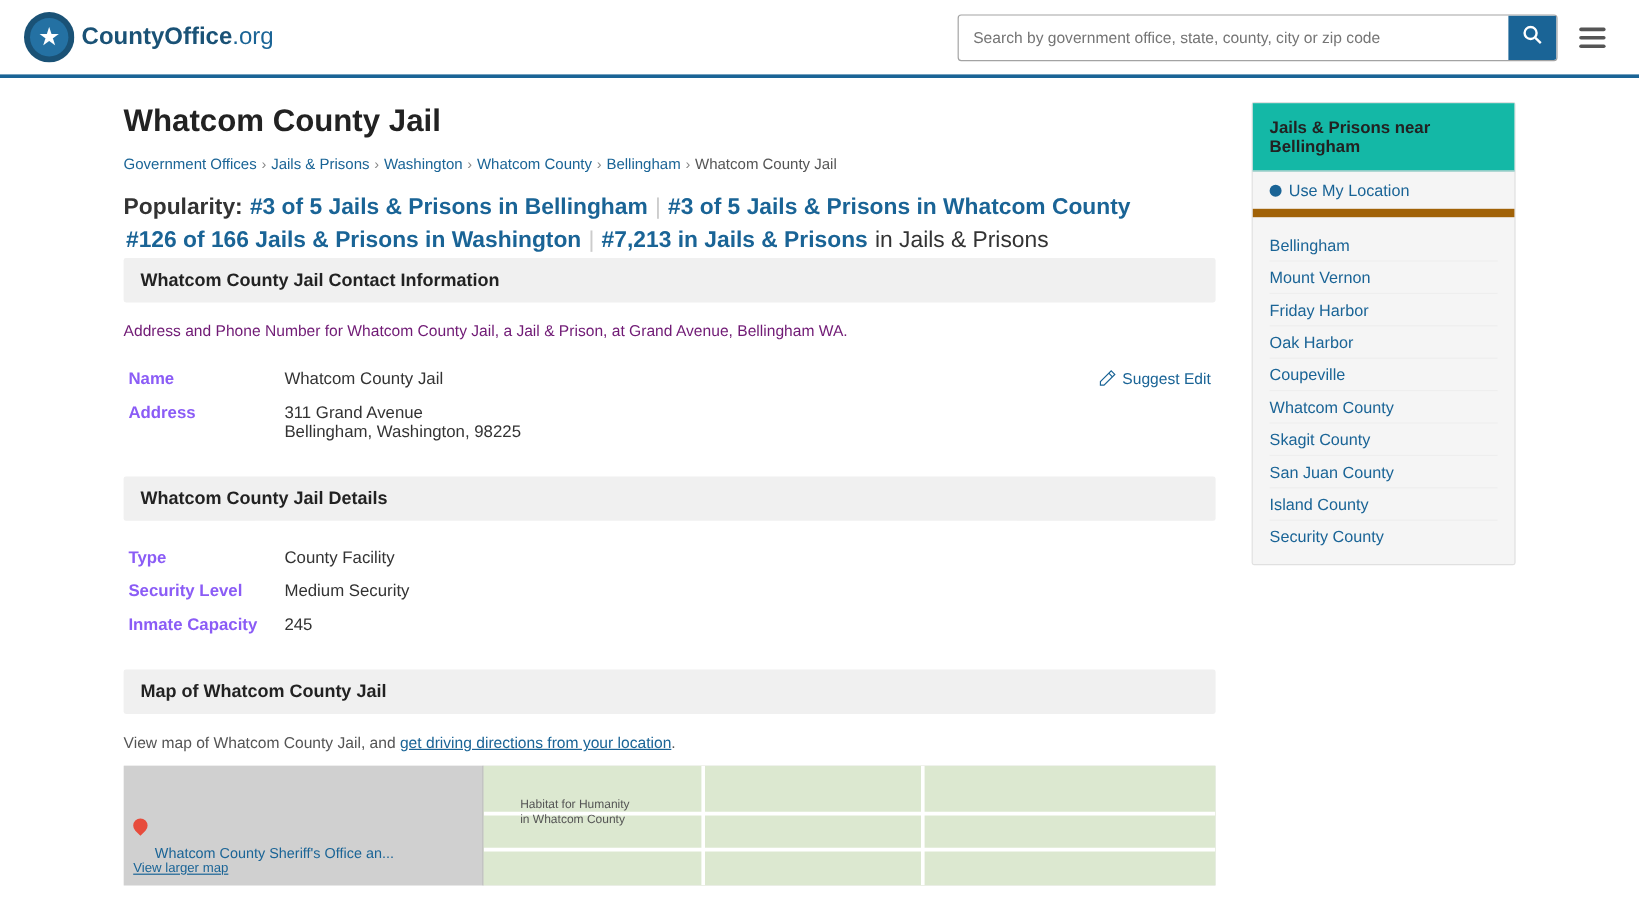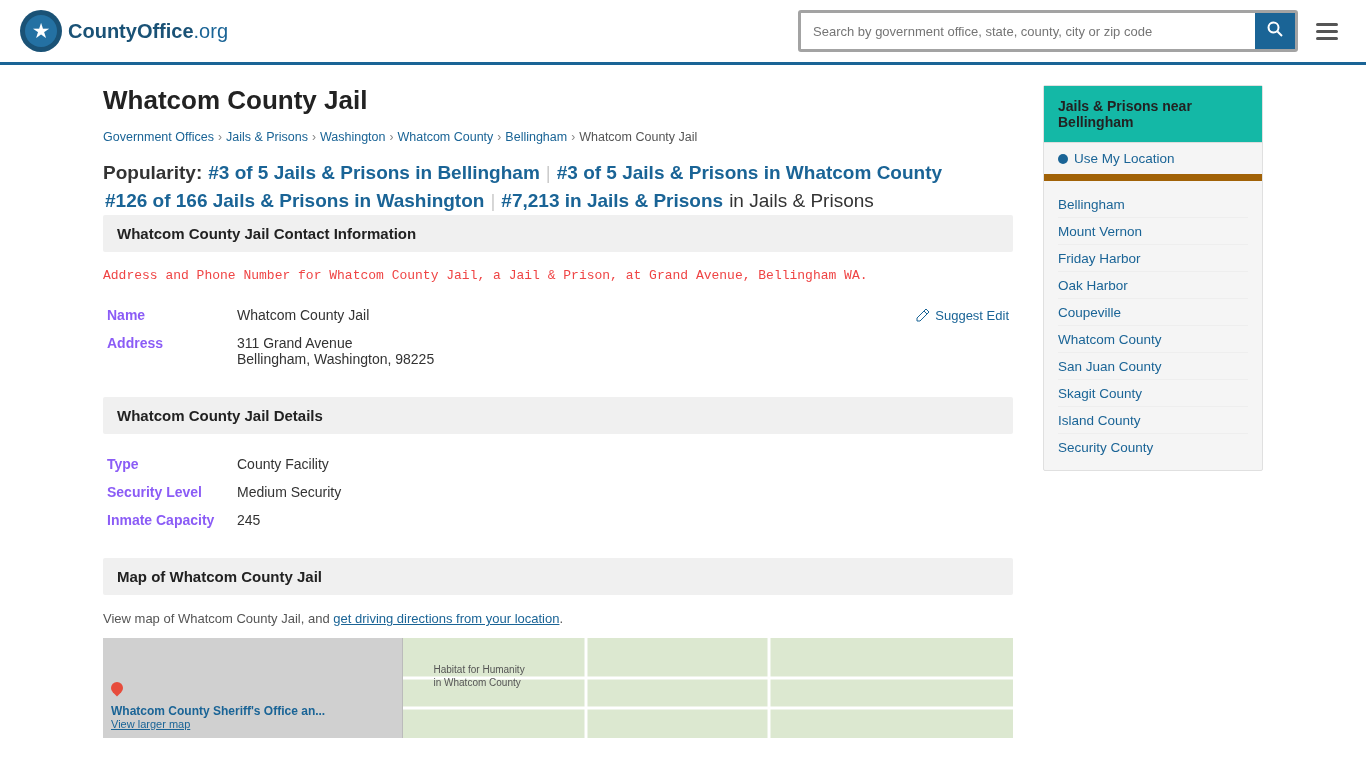--- a/index.html
+++ b/index.html
@@ -24,21 +24,21 @@
       height: 42px;
     }
     .header-right {
       display: flex;
       align-items: center;
       gap: 10px;
     }
     .search-bar {
       display: flex;
       align-items: center;
-      border: 3px solid #a3a3a3;
+      border: 1px solid #a3a3a3;
       border-radius: 3px;
       overflow: hidden;
       width: 500px;
     }
     .search-bar input {
       border: none;
       outline: none;
       padding: 8px 12px;
       font-size: 13px;
       width: 100%;
@@ -131,23 +131,22 @@
       font-size: 15px;
       font-weight: bold;
       color: #222;
       margin-bottom: 16px;
       border-radius: 2px;
     }
 
     
     .contact-desc {
       font-size: 13px;
-      color: #ef4444;
+      color: #701a75;
       margin-bottom: 18px;
-      font-family: Liberation Mono, monospace;
     }
     .info-table {
       width: 100%;
       border-collapse: collapse;
       margin-bottom: 24px;
     }
     .info-table tr td {
       padding: 6px 4px;
       vertical-align: top;
     }
@@ -216,22 +215,23 @@
     .map-pin {
       width: 12px;
       height: 12px;
       background: #e74c3c;
       border-radius: 50% 50% 50% 0;
       transform: rotate(-45deg);
       margin-bottom: 6px;
     }
     .map-overlay-title {
       font-size: 12px;
-      font-weight: bold;
-      color: #1a6496;
+      font-weight: normal;
+      color: #1a6496;
+      margin-left: 18px;
     }
     .map-overlay-link {
       font-size: 11px;
       color: #1a6496;
     }
     .map-right {
       flex: 1;
       background: #dce8d0;
       position: relative;
       overflow: hidden;
@@ -441,20 +441,20 @@
         <div class="location-dot"></div>
         <a href="#">Use My Location</a>
       </div>
       <ul class="sidebar-list">
         <li><a href="#">Bellingham</a></li>
         <li><a href="#">Mount Vernon</a></li>
         <li><a href="#">Friday Harbor</a></li>
         <li><a href="#">Oak Harbor</a></li>
         <li><a href="#">Coupeville</a></li>
         <li><a href="#">Whatcom County</a></li>
+        <li><a href="#">Skagit County</a></li>
         <li><a href="#">San Juan County</a></li>
-        <li><a href="#">Skagit County</a></li>
         <li><a href="#">Island County</a></li>
         <li><a href="#">Security County</a></li>
       </ul>
     </div>
   </aside>
 </div>
 
 </body></html>

